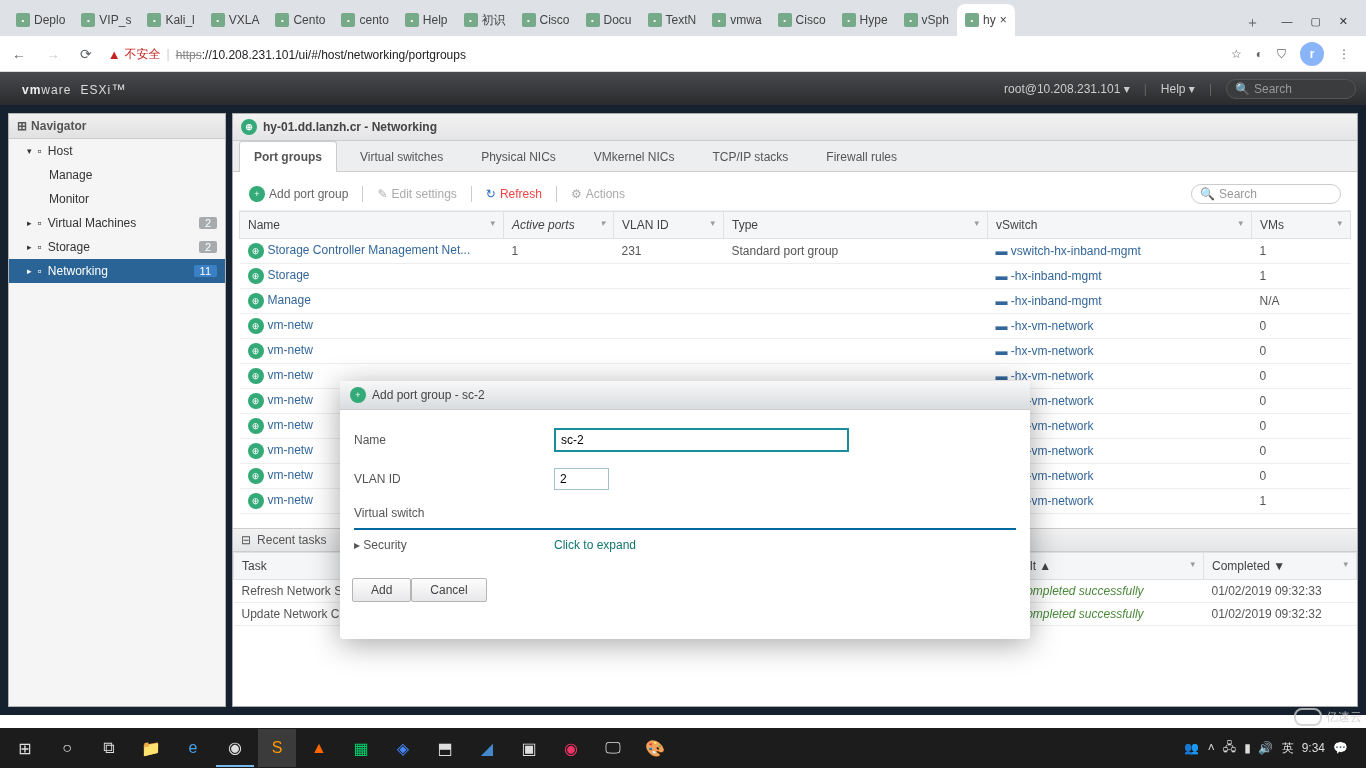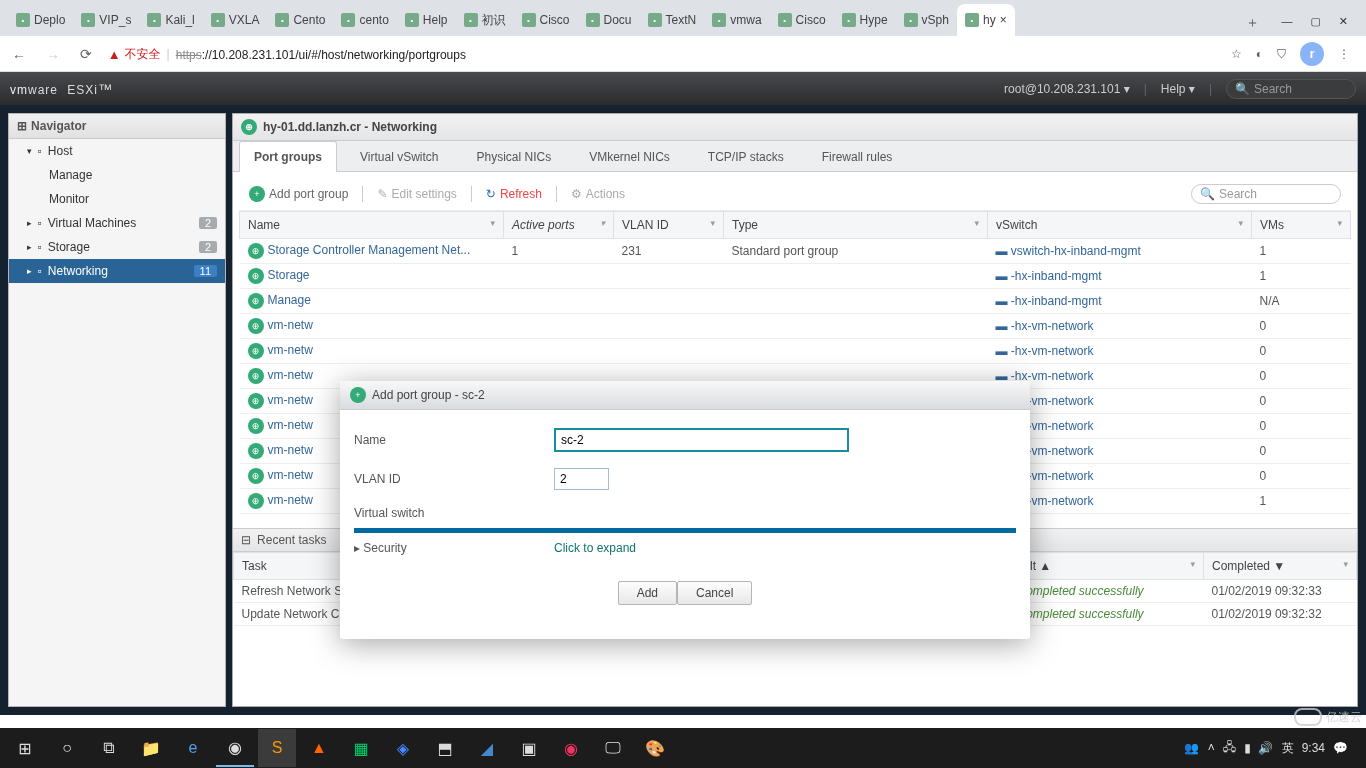--- a/index.html
+++ b/index.html
@@ -18,21 +18,21 @@
 .addr-bar { flex:1; display:flex; align-items:center; gap:6px; }
 .insec { color:#c5221f; font-size:13px; display:flex; align-items:center; gap:4px;}
 .url-text { color:#202124; font-size:13px; }
 .url-text .hs { text-decoration:line-through; color:#888;}
 .right-icons { display:flex; gap:14px; align-items:center; padding-right:8px; color:#5f6368;}
 .avatar { width:24px; height:24px; border-radius:50%; background:#8ab4f8; color:#fff; display:flex; align-items:center; justify-content:center; font-weight:bold;}
 
 
 .esxi-top { height:33px; background:linear-gradient(#494a4d,#2a2b2d); display:flex; align-items:center; padding:0 10px; color:#ccc; }
 .esxi-logo { color:#ddd; font-size:14px; letter-spacing:1px; }
-.esxi-logo b { font-weight:normal; color:#eee;}
+.esxi-logo b { font-weight:bold; color:#eee;margin-left:12px;}
 .esxi-right { margin-left:auto; display:flex; align-items:center; gap:14px; }
 .esxi-search { background:#3b3c3e; border:1px solid #555; border-radius:10px; padding:2px 8px; color:#999; width:130px; display:flex; align-items:center; gap:4px;}
 
 
 .main-wrap { height:610px; background:#15212e; padding:8px; display:flex; gap:6px; position:relative; }
 .nav-panel { width:218px; background:#f5f5f5; border:1px solid #b4b4b4; display:flex; flex-direction:column; }
 .nav-head { background:linear-gradient(#f0f0f0,#e1e1e1); border-bottom:1px solid #ccc; padding:5px 8px; font-weight:bold; color:#555; display:flex; align-items:center; gap:4px;}
 .nav-item { padding:5px 8px 5px 18px; display:flex; align-items:center; gap:6px; color:#333; cursor:pointer; }
 .nav-item.l2 { padding-left:40px; }
 .nav-item.sel { background:#2a6496; color:#fff; }
@@ -59,29 +59,29 @@
 
 .recent-head { background:linear-gradient(#f2f2f2,#e4e5e7); padding:4px 8px; color:#555; border-top:1px solid #ccc; border-bottom:1px solid #ccc; display:flex; align-items:center; gap:6px;}
 .success { color:#4a8a3a; font-style:italic; display:flex; align-items:center; gap:4px;}
 .checkcirc { width:12px; height:12px; background:#4a8a3a; border-radius:50%; color:#fff; display:inline-flex; align-items:center; justify-content:center; font-size:8px;}
 
 
 .dlg-back { position:absolute; left:340px; top:276px; width:690px; height:258px; box-shadow:0 5px 30px rgba(0,0,0,.35); background:#fff; border-radius:3px; z-index:50;}
 .dlg-title { background:linear-gradient(#f8f8f8,#d9dce0); padding:6px 10px; color:#444; display:flex; align-items:center; gap:6px; border-bottom:1px solid #ccc;}
 .dlg-body { padding:10px 14px; }
 .dlg-row { display:flex; align-items:center; padding:8px 0;}
-.dlg-row.bord { border-bottom:5px solid #0369a1; }
+.dlg-row.bord { border-bottom:2px solid #0369a1; }
 .dlg-row label { width:200px; color:#555;}
 .dlg-row input[type=text]{ padding:3px 5px; border:1px solid #a2c2d4; }
 .dlg-row input.w1 { width:295px; border:2px solid #1a8c9c;}
 .dlg-row input.w2 { width:55px; }
 .dlg-row .sel { width:192px; border:1px solid #bbb; padding:3px 22px 3px 5px; position:relative; color:#333;}
 .dlg-row .sel:after { content:'▼'; position:absolute; right:6px; font-size:8px; color:#666;}
 .dlg-row .exp { color:#0f766e; cursor:pointer;}
-.dlg-foot { display:flex; justify-content:center; padding:8px 12px; }
+.dlg-foot { display:flex; justify-content:flex-start; padding:8px 12px; }
 .dlg-btn { padding:4px 18px; background:linear-gradient(#fdfdfd,#e8e8ea); border:1px solid #b5b5b5; border-radius:2px; color:#444; cursor:pointer;}
 
 
 .taskbar { position:absolute; bottom:0; left:0; right:0; height:40px; background:#1c1c1c; display:flex; align-items:center; padding:0 6px; gap:4px; color:#ddd;}
 .tb-icon { width:38px; height:38px; display:flex; align-items:center; justify-content:center; font-size:16px; cursor:pointer; }
 .tb-icon.act { border-bottom:2px solid #76b9ed;}
 .tb-right { margin-left:auto; display:flex; align-items:center; gap:8px; font-size:11px; padding-right:12px;}
 
 .watermark { position:absolute; right:4px; bottom:42px; color:#ccc; font-size:18px; display:flex; align-items:center; gap:4px; opacity:.8; z-index:100;}
 .watermark .cl { width:28px; height:18px; border:2px solid #ccc; border-radius:8px; position:relative;}
@@ -232,21 +232,21 @@
       </div>
   </div>
 
   <div class="content-panel">
     <div class="cp-head">
         <span class="glob">⊕</span>
         <span>hy-01.dd.lanzh.cr - Networking</span>
       </div>
     <div class="tabs" id="ctabs">
         <div class="tab act">Port groups</div>
-        <div class="tab">Virtual vSwitch</div>
+        <div class="tab">Virtual switches</div>
         <div class="tab">Physical NICs</div>
         <div class="tab">VMkernel NICs</div>
         <div class="tab">TCP/IP stacks</div>
         <div class="tab">Firewall rules</div>
       </div>
     <div style="padding:6px;">
       <div class="toolbar">
         <span class="btn">
             <span class="glob">+</span>
             <span>Add port group</span>

